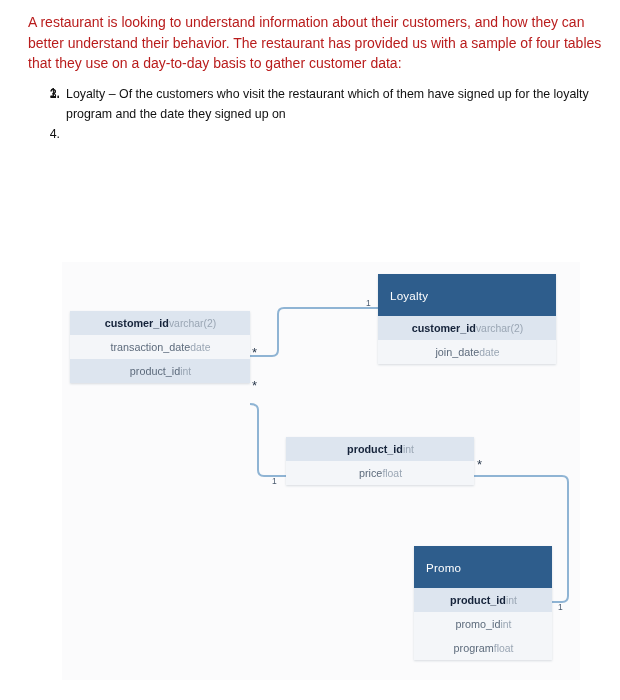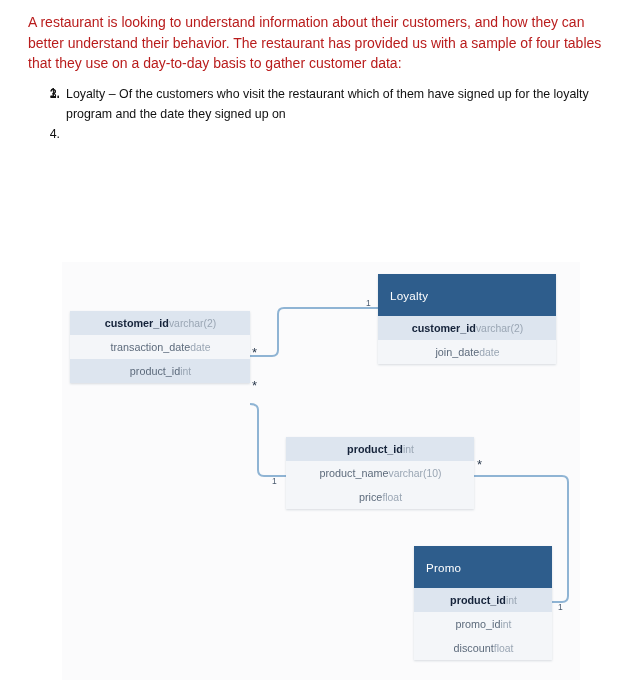--- a/index.html
+++ b/index.html
@@ -191,38 +191,34 @@
       <span class="col-type">date</span>
     </div>
   </div>
 
   <div class="entity" style="left:224px; top:175px; width:188px;">
     <div class="entity-row shade-a pk">
       <span class="col-name">product_id</span>
       <span class="col-type">int</span>
     </div>
     <div class="entity-row shade-b">
-      <span class="col-name">product_name</span>
-      <span class="col-type">varchar(10)</span>
-    </div>
-    <div class="entity-row shade-b">
       <span class="col-name">price</span>
       <span class="col-type">float</span>
     </div>
   </div>
 
   <div class="entity" style="left:352px; top:284px; width:138px;">
     <div class="entity-header">Promo</div>
     <div class="entity-row shade-a pk">
       <span class="col-name">product_id</span>
       <span class="col-type">int</span>
     </div>
     <div class="entity-row shade-b">
       <span class="col-name">promo_id</span>
       <span class="col-type">int</span>
     </div>
     <div class="entity-row shade-b">
-      <span class="col-name">discount</span>
+      <span class="col-name">program</span>
       <span class="col-type">float</span>
     </div>
   </div>
 
 </div>
 
 </body></html>

